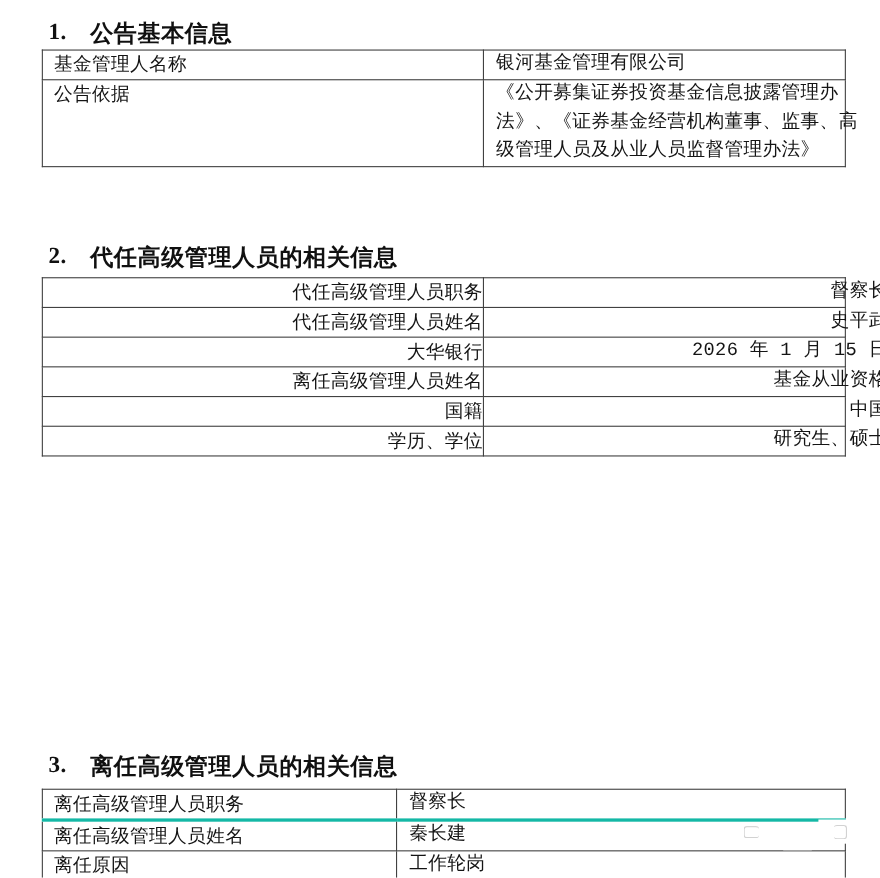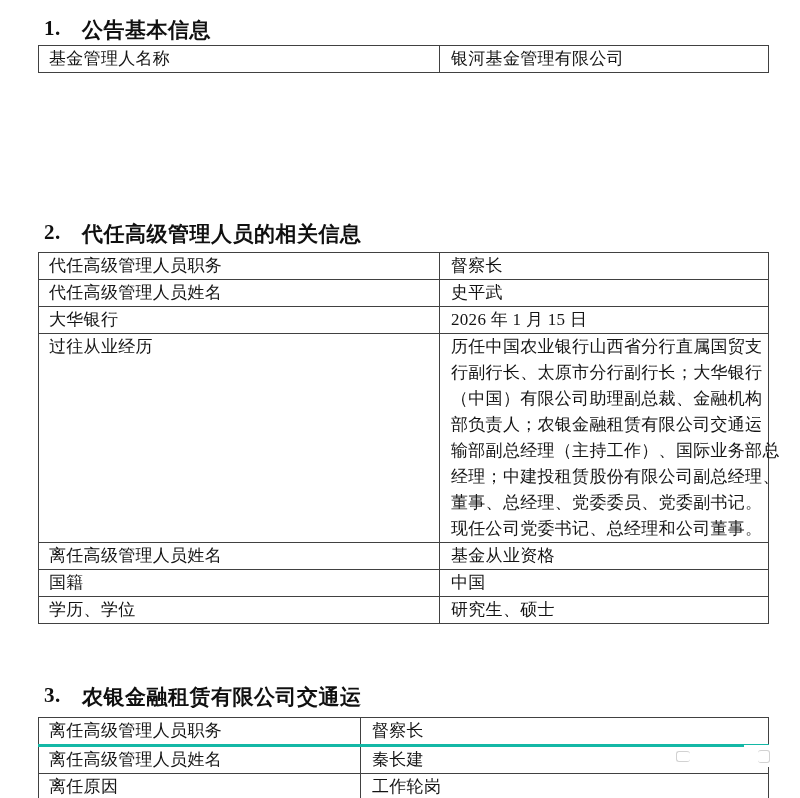--- a/index.html
+++ b/index.html
@@ -36,24 +36,24 @@
     vertical-align: top;
     font-size: 17px;
     overflow: visible;
   }
   .cell-text {
     line-height: 26px;
     white-space: pre-line;
     letter-spacing: 0.3px;
   }
   td.lbl { padding-left: 10px; }
-  td.val { padding-left: 11px; }
+  td.val { padding-left: 11px; font-family: Liberation Mono, monospace; }
   td.val .cell-text { width: 356px; }
   #table1 { top: 45px;  width: 730px; border-radius: 31px; }
-  #table2 { top: 252px; width: 730px; }
+  #table2 { top: 252px; width: 730px; text-align: right; }
   #table3 { top: 717px; width: 730px; }
   #table1 col.c1, #table2 col.c1 { width: 401px; }
   #table1 col.c2, #table2 col.c2 { width: 329px; }
   #table3 col.c1 { width: 322px; }
   #table3 col.c2 { width: 408px; }
   #sec1 { top: 16px; }
   #sec2 { top: 220px; }
   #sec3 { top: 683px; }
   tr.thick td { border-top: 3px solid #14b8a6; }
   
@@ -85,20 +85,30 @@
       </colgroup>
     <tbody>
         <tr>
       <td class="lbl" style="height:25px">
             <div class="cell-text">基金管理人名称</div>
           </td>
       <td class="val">
             <div class="cell-text">银河基金管理有限公司</div>
           </td>
     </tr>
+    <tr>
+      <td class="lbl" style="height:78px">
+            <div class="cell-text">公告依据</div>
+          </td>
+      <td class="val">
+            <div class="cell-text">《公开募集证券投资基金信息披露管理办
+法》、《证券基金经营机构董事、监事、高
+级管理人员及从业人员监督管理办法》</div>
+          </td>
+    </tr>
   </tbody>
     </table>
 
   <div class="heading" id="sec2">
     <span class="num">2.</span>
     <span class="ttl">代任高级管理人员的相关信息</span>
   </div>
 
   <table class="info" id="table2">
     <colgroup>
@@ -124,35 +134,20 @@
     </tr>
     <tr>
       <td class="lbl" style="height:26px">
             <div class="cell-text">大华银行</div>
           </td>
       <td class="val">
             <div class="cell-text">2026 年 1 月 15 日</div>
           </td>
     </tr>
     <tr>
-      <td class="lbl" style="height:207px">
-            <div class="cell-text">过往从业经历</div>
-          </td>
-      <td class="val">
-            <div class="cell-text">历任中国农业银行山西省分行直属国贸支
-行副行长、太原市分行副行长；大华银行
-（中国）有限公司助理副总裁、金融机构
-部负责人；农银金融租赁有限公司交通运
-输部副总经理（主持工作）、国际业务部总
-经理；中建投租赁股份有限公司副总经理、
-董事、总经理、党委委员、党委副书记。
-现任公司党委书记、总经理和公司董事。</div>
-          </td>
-    </tr>
-    <tr>
       <td class="lbl" style="height:26px">
             <div class="cell-text">离任高级管理人员姓名</div>
           </td>
       <td class="val">
             <div class="cell-text">基金从业资格</div>
           </td>
     </tr>
     <tr>
       <td class="lbl" style="height:26px">
             <div class="cell-text">国籍</div>
@@ -167,21 +162,21 @@
           </td>
       <td class="val">
             <div class="cell-text">研究生、硕士</div>
           </td>
     </tr>
   </tbody>
     </table>
 
   <div class="heading" id="sec3">
     <span class="num">3.</span>
-    <span class="ttl">农银金融租赁有限公司交通运</span>
+    <span class="ttl">离任高级管理人员的相关信息</span>
   </div>
 
   <table class="info" id="table3">
     <colgroup>
         <col class="c1">
         <col class="c2">
       </colgroup>
     <tbody>
         <tr>
       <td class="lbl" style="height:26px">

